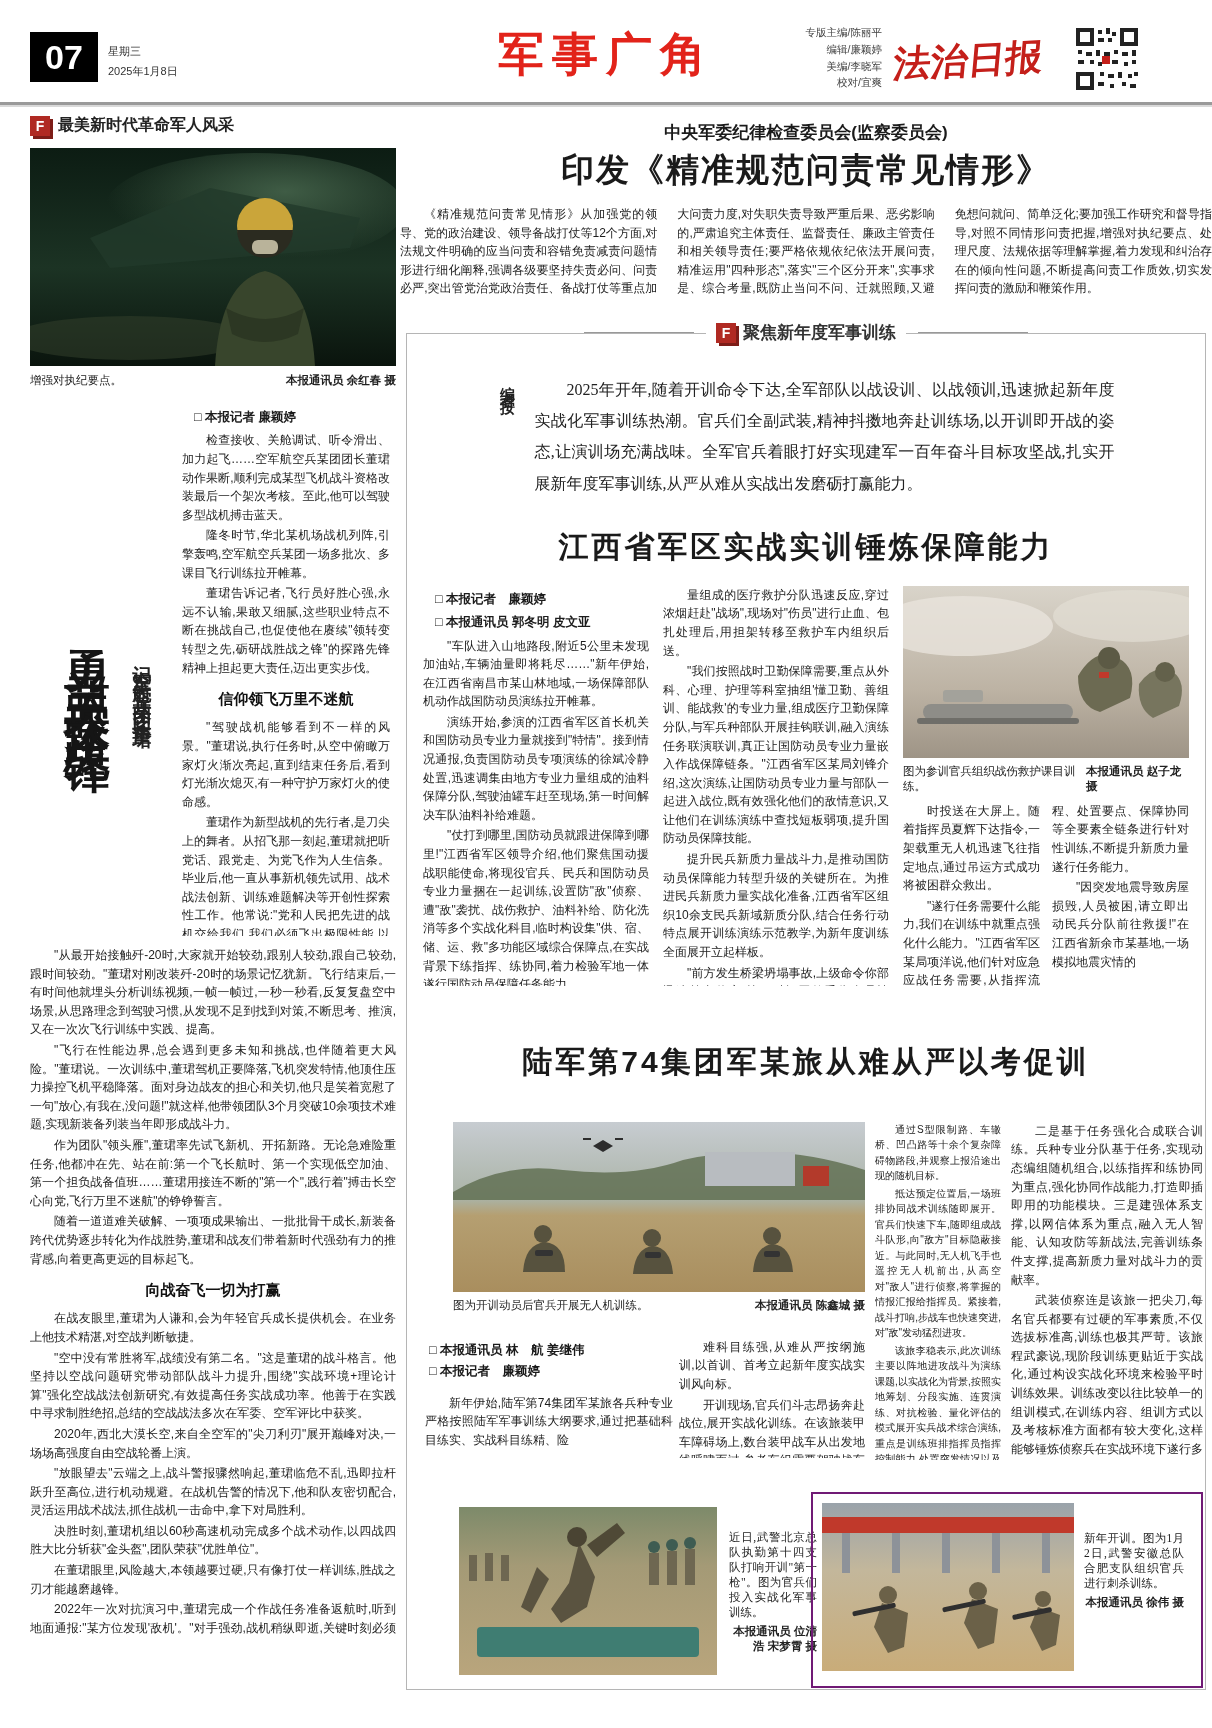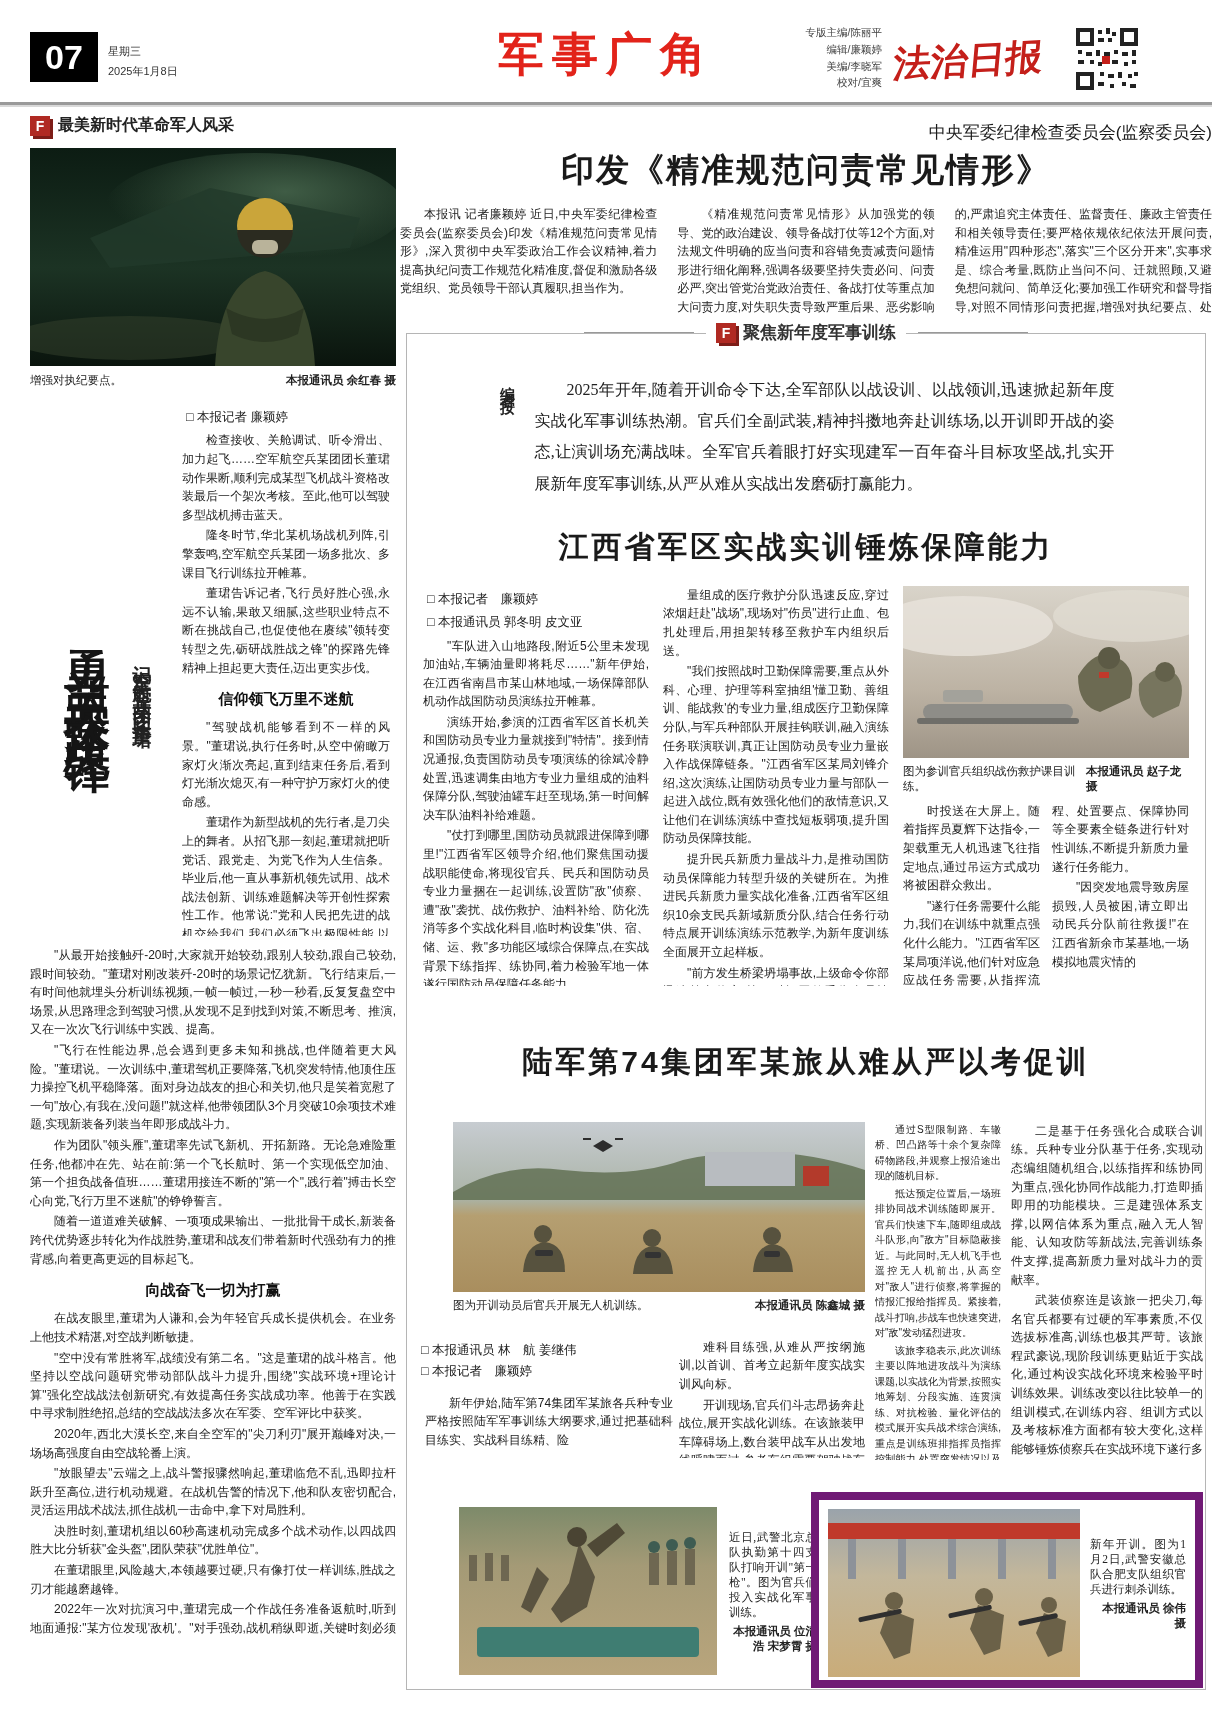--- a/index.html
+++ b/index.html
@@ -14,40 +14,40 @@
             color:#e2231a;letter-spacing:8px;}
   .credits{position:absolute;right:300px;top:2px;font-size:10.5px;text-align:right;line-height:1.6;color:#444;}
   .masthead{position:absolute;right:140px;top:14px;font-size:37px;color:#c41f1a;font-weight:bold;
             font-family:"Liberation Serif","DejaVu Serif",serif;transform:skewX(-8deg) rotate(-3deg);}
   .qr{position:absolute;right:42px;top:4px;width:66px;height:66px;}
   .hdrule{position:absolute;top:102px;left:0;width:1212px;height:0;border-top:3px solid #9a9a9a;box-shadow:0 2px 0 #d9d9d9;}
   
   .body-text p{margin:0 0 2px 0;text-indent:2em;text-align:justify;}
   .body-text{font-size:12px;line-height:1.55;color:#1c1c1c;}
   .subhead{text-align:center;font-weight:bold;font-size:15px;margin:10px 0 8px 0;color:#111;}
-  .byline{font-weight:normal;font-size:12.5px;margin:4px 4px;}
+  .byline{font-weight:bold;font-size:12.5px;margin:4px 12px;}
   .caption{font-family:"Liberation Serif","DejaVu Serif",serif;font-size:11.5px;color:#222;}
   .credit{font-weight:bold;font-family:"Liberation Sans",sans-serif;}
   
   .art-pilot{position:absolute;left:30px;top:115px;width:366px;height:1560px;}
   .kicker-row{display:flex;align-items:center;gap:8px;font-size:16px;font-weight:bold;color:#222;}
   .fcube{width:20px;height:20px;background:#b02a23;color:#fff;font-weight:bold;font-size:14px;
          display:inline-flex;align-items:center;justify-content:center;box-shadow:3px 3px 0 #7d1d18;}
   .pilot-photo{margin-top:12px;width:366px;height:218px;}
   .cap-row{display:flex;justify-content:space-between;margin-top:7px;}
   .pilot-upper{display:flex;margin-top:16px;height:532px;}
   .vtitle-zone{width:152px;display:flex;justify-content:center;align-items:center;gap:10px;}
   .vtitle{writing-mode:vertical-rl;font-size:46px;font-weight:900;letter-spacing:14px;color:#151515;}
   .vsub{writing-mode:vertical-rl;font-size:19px;font-weight:bold;letter-spacing:6px;color:#222;margin-top:30px;}
   .pilot-col{width:208px;overflow:hidden;}
   .pilot-lower{margin-top:10px;height:688px;overflow:hidden;}
   
   .right-area{position:absolute;left:400px;top:115px;width:812px;height:1575px;}
   .art-cmc{position:absolute;left:0;top:0;width:812px;height:200px;}
-  .cmc-kicker{text-align:right;font-size:17px;font-weight:normal;margin:6px 0 2px 0;}
+  .cmc-kicker{text-align:center;font-size:17px;font-weight:bold;margin:6px 0 2px 0;}
   .cmc-headline{text-align:center;font-size:33px;font-weight:900;letter-spacing:2px;margin:4px 0 12px 0;}
   .cmc-cols{column-count:3;column-gap:20px;height:122px;overflow:hidden;}
   
   .focus-box{position:absolute;left:6px;top:218px;width:798px;height:1355px;border:1px solid #b5b5b5;}
   .badge-row{display:flex;align-items:center;justify-content:center;gap:12px;margin-top:-13px;}
   .badge-line{width:110px;border-top:1px solid #999;}
   .badge{display:flex;align-items:center;gap:7px;background:#fff;padding:0 10px;font-size:17px;font-weight:bold;color:#333;}
   .editor-note{display:flex;justify-content:center;gap:18px;margin:30px auto 0 auto;width:640px;}
   .note-label{writing-mode:vertical-rl;font-size:15px;font-weight:bold;letter-spacing:7px;color:#222;}
   .note-text{width:580px;font-family:"Liberation Serif","DejaVu Serif",serif;font-size:16px;
@@ -65,21 +65,21 @@
   .a74-photo1{position:absolute;left:46px;top:120px;width:412px;height:170px;}
   .a74-cap1{position:absolute;left:46px;top:296px;width:412px;display:flex;justify-content:space-between;}
   .a74-byline{position:absolute;left:10px;top:336px;width:250px;}
   .a74-colA{position:absolute;left:18px;top:392px;width:248px;height:68px;overflow:hidden;}
   .a74-colB{position:absolute;left:272px;top:336px;width:186px;height:120px;overflow:hidden;}
   .a74-colC{position:absolute;left:468px;top:120px;width:126px;height:338px;overflow:hidden;font-size:10px;}
   .a74-colD{position:absolute;left:604px;top:120px;width:192px;height:338px;overflow:hidden;}
   .a74-photo2{position:absolute;left:52px;top:505px;width:258px;height:168px;}
   .a74-cap2{position:absolute;left:322px;top:528px;width:88px;text-align:justify;}
   .a74-cap2 .credit{display:block;text-align:right;margin-top:4px;}
-  .redbox{position:absolute;left:404px;top:490px;width:392px;height:196px;border:8px solid #701a75;
+  .redbox{position:absolute;left:404px;top:490px;width:392px;height:196px;border:2px solid #701a75;
           display:flex;gap:10px;padding:9px;box-sizing:border-box;}
   .a74-photo3{width:252px;height:168px;flex:none;}
   .cap3{width:100px;text-align:justify;padding-top:28px;}
   .cap3 .credit{display:block;text-align:right;margin-top:4px;}
   svg{display:block;}
 </style>
 </head>
 <body>
 
 <div class="page">
@@ -205,21 +205,20 @@
 
     </div>
   </div>
 
   <div class="right-area">
 
     <div class="art-cmc">
       <div class="cmc-kicker">中央军委纪律检查委员会(监察委员会)</div>
       <div class="cmc-headline">印发《精准规范问责常见情形》</div>
       <div class="cmc-cols body-text">
-          <p>本报讯 记者廉颖婷 近日,中央军委纪律检查委员会(监察委员会)印发《精准规范问责常见情形》,深入贯彻中央军委政治工作会议精神,着力提高执纪问责工作规范化精准度,督促和激励各级党组织、党员领导干部认真履职,担当作为。</p>
           <p>《精准规范问责常见情形》从加强党的领导、党的政治建设、领导备战打仗等12个方面,对法规文件明确的应当问责和容错免责减责问题情形进行细化阐释,强调各级要坚持失责必问、问责必严,突出管党治党政治责任、备战打仗等重点加大问责力度,对失职失责导致严重后果、恶劣影响的,严肃追究主体责任、监督责任、廉政主管责任和相关领导责任;要严格依规依纪依法开展问责,精准运用"四种形态",落实"三个区分开来",实事求是、综合考量,既防止当问不问、迁就照顾,又避免想问就问、简单泛化;要加强工作研究和督导指导,对照不同情形问责把握,增强对执纪要点、处理尺度、法规依据等理解掌握,着力发现和纠治存在的倾向性问题,不断提高问责工作质效,切实发挥问责的激励和鞭策作用。</p>
         </div>
     </div>
 
     <div class="focus-box">
       <div class="badge-row">
         <span class="badge-line"></span>
         <span class="badge">
           <span class="fcube">F</span>
           <span>聚焦新年度军事训练</span>

